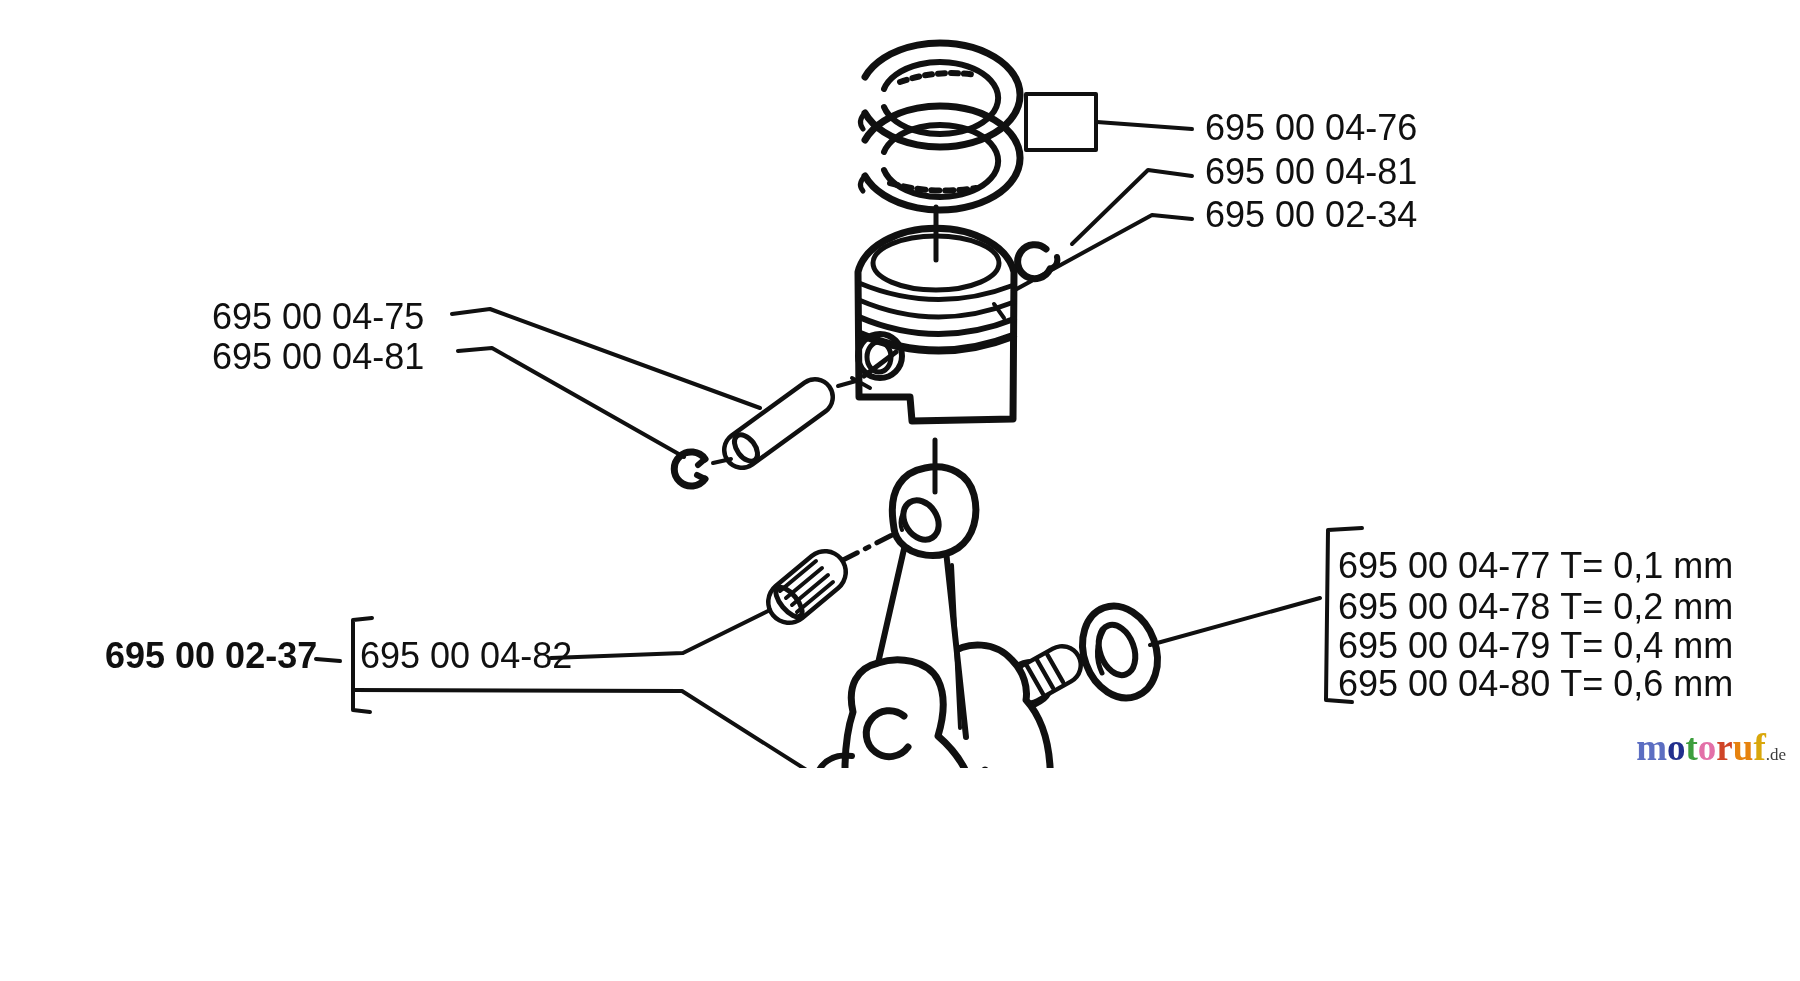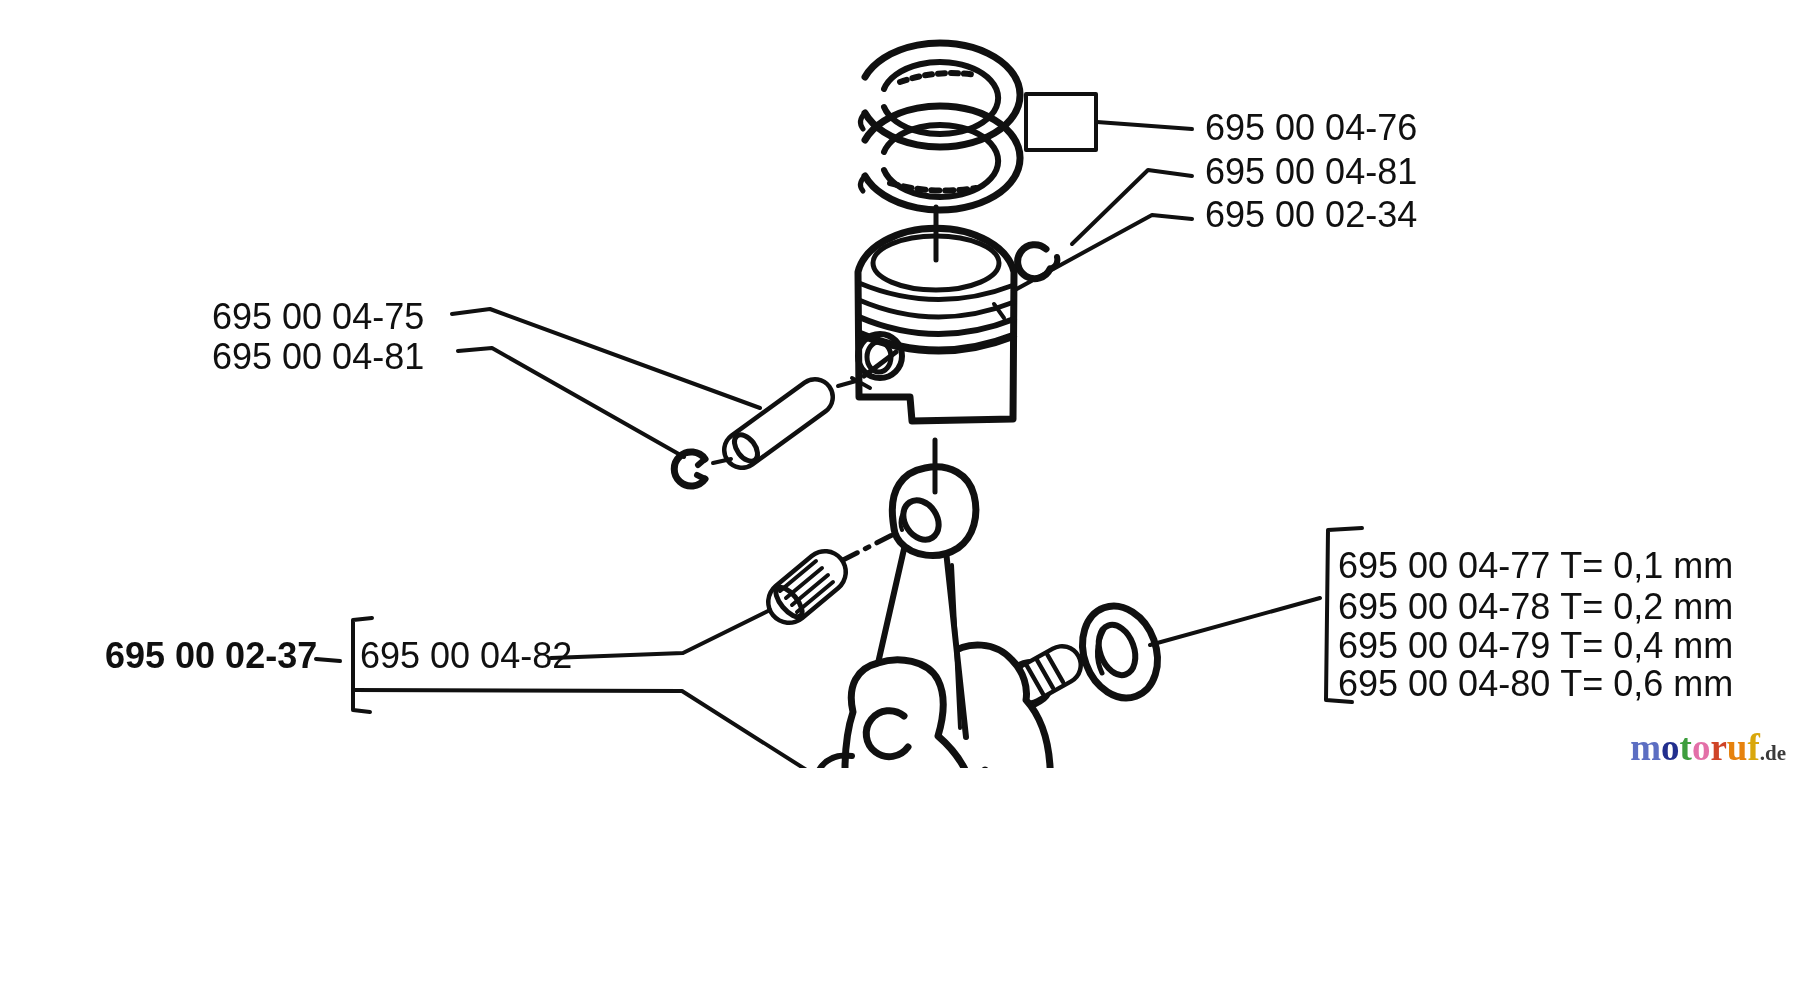--- a/index.html
+++ b/index.html
@@ -2,21 +2,21 @@
 <html><head>
 <meta charset="utf-8">
 <style>
   html,body{margin:0;padding:0;background:#fff;}
   .stage{position:relative;width:1800px;height:768px;background:#ffffff;overflow:hidden;
          font-family:"Liberation Sans",sans-serif;}
   svg text{font-family:"Liberation Sans",sans-serif;font-size:36px;fill:#101010;}
   svg text.bold{font-weight:bold;}
   .logo{position:absolute;right:14px;bottom:2px;font-family:"Liberation Serif",serif;
         font-weight:bold;font-size:37px;letter-spacing:0px;line-height:1;}
-  .logo .suffix{font-size:21px;font-weight:bold;}
+  .logo .suffix{font-size:17px;font-weight:normal;}
 </style>
 </head>
 <body>
 
 <div class="stage">
 <svg viewBox="0 0 1800 981" width="1800" height="981">
   <g fill="none" stroke="#101010" stroke-linecap="round" stroke-linejoin="round">
 
     <g>
       <path stroke-width="7" d="M 865,77 A 80 52 0 1 1 865,113"></path>

